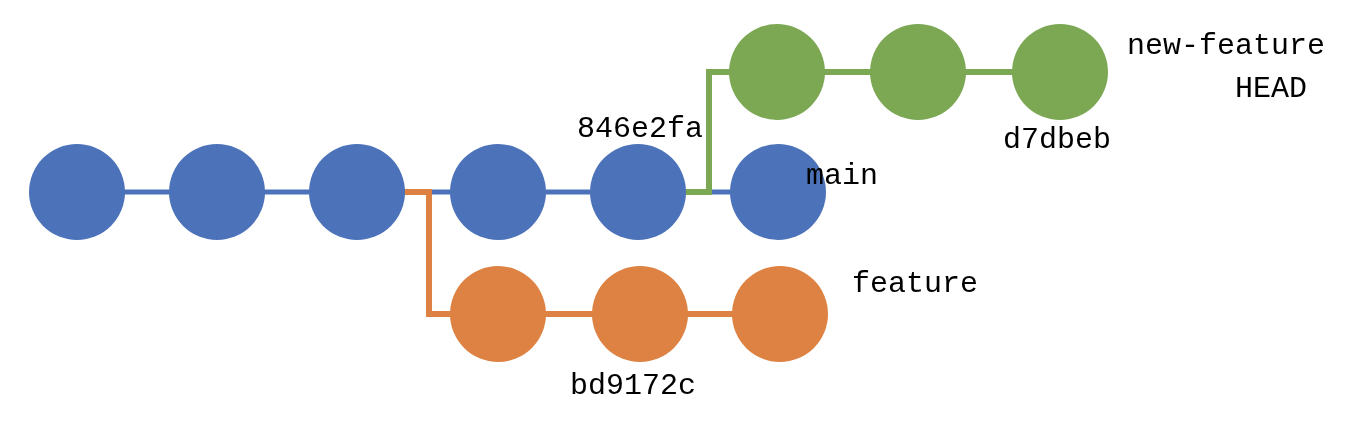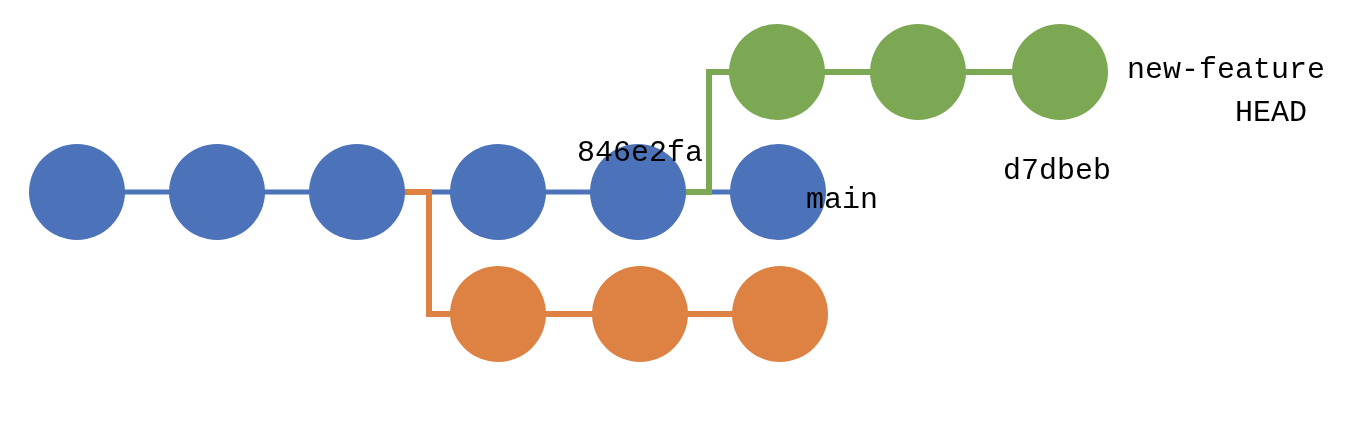--- a/index.html
+++ b/index.html
@@ -22,21 +22,20 @@
     width: 1356px;
     height: 438px;
     display: block;
   }
   .lbl {
     position: absolute;
     font-size: 30px;
     line-height: 1;
     color: #000000;
     white-space: pre;
-    margin-top: 24px;
   }
 </style>
 </head>
 <body>
 
 <div class="stage">
 
   <svg id="graph-svg" xmlns="http://www.w3.org/2000/svg" viewBox="0 0 1356 438">
       <line x1="77" y1="192" x2="778" y2="192" stroke="#4C72B9" stroke-width="5"></line>
       <line x1="777" y1="72" x2="1060" y2="72" stroke="#7CA854" stroke-width="6"></line>
@@ -58,17 +57,19 @@
     </svg>
 
   <div class="lbl" style="left: 577px; top: 114px;">846e2fa</div>
 
   <div class="lbl" style="left: 806px; top: 161px;">main</div>
 
   <div class="lbl" style="left: 1127px; top: 31px;">new-feature</div>
 
   <div class="lbl" style="left: 1235px; top: 74px;">HEAD</div>
 
-  <div class="lbl" style="left: 1003px; top: 132px; font-family: Liberation Mono, monospace;">d7dbeb</div>
+  <div class="lbl" style="left: 1003px; top: 125px; font-family: Liberation Mono, monospace;">d7dbeb</div>
 
+  <div class="lbl" style="left: 852px; top: 269px;">feature</div>
 
+  <div class="lbl" style="left: 570px; top: 371px;">bd9172c</div>
 
 </div>
 
 </body></html>

